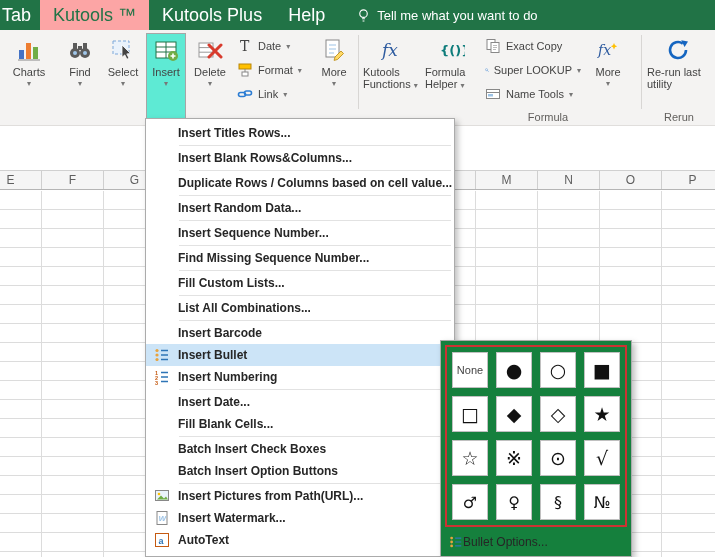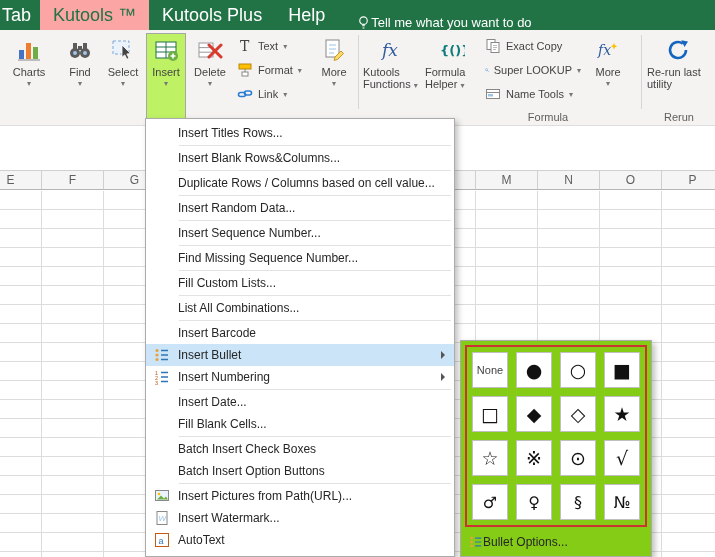--- a/index.html
+++ b/index.html
@@ -4,54 +4,54 @@
 <style>
   * { box-sizing: border-box; margin: 0; padding: 0; }
   body { font-family: "Liberation Sans","DejaVu Sans",sans-serif; background:#fff; }
   .screen { position:relative; width:715px; height:557px; background:#fff; overflow:hidden; font-size:12px; color:#333; }
 
   
   .tabbar { position:absolute; top:0; left:0; width:100%; height:30px; background:#217346; display:flex; align-items:stretch; }
   .tab { color:#fff; font-size:18px; line-height:30px; padding:0 13px; white-space:nowrap; cursor:default; }
   .tab.partial { padding:0 9px 0 2px; }
   .tab.active { background:#fca5a5; color:#217346; }
-  .tellme { display:flex; align-items:flex-end; gap:0; color:#fff; font-size:13px; margin-left:18px; white-space:nowrap; }
+  .tellme { display:flex; align-items:center; gap:6px; color:#fff; font-size:13px; margin-left:18px; white-space:nowrap; }
 
   
   .ribbon { position:absolute; top:30px; left:0; width:100%; height:96px; background:#f4f3f2; border-bottom:1px solid #e0dedc; }
   .bigbtn { position:absolute; top:3px; height:74px; display:flex; flex-direction:column; align-items:center; padding-top:3px; border:1px solid transparent; cursor:default; }
   .bigbtn .blabel { font-size:11px; line-height:12px; text-align:left; color:#444; margin-top:3px; }
   .chev { font-size:8px; color:#777; line-height:8px; margin-top:2px; display:block; text-align:center; }
   .inline-chev { display:inline; font-size:8px; color:#777; margin:0; }
-  .bigbtn.pressed { background:#bef264; border-color:#a6a6a6; height:86px; }
+  .bigbtn.pressed { background:#5eead4; border-color:#a6a6a6; height:86px; }
   .vsep { position:absolute; top:5px; bottom:16px; width:1px; background:#d8d6d4; }
   .smallstack { position:absolute; top:5px; display:flex; flex-direction:column; gap:2px; }
   .smallbtn { display:flex; align-items:center; gap:5px; height:22px; padding:0 3px; font-size:11px; color:#444; white-space:nowrap; cursor:default; }
   .grouplabel { position:absolute; bottom:2px; font-size:11px; color:#605e5c; text-align:center; }
 
   
   .colheads { position:absolute; top:170px; left:-20px; width:764px; height:20px; display:flex; border-top:1px solid #d0d0d0; border-bottom:1px solid #b5b5b5; background:#f5f5f5; z-index:1; }
   .colhead { width:62px; flex:0 0 62px; border-right:1px solid #cfcfcf; text-align:center; line-height:19px; font-size:12px; color:#5f5f5f; }
   .grid { position:absolute; top:191px; left:-20px; width:764px; height:366px; z-index:1;
     background-image:
       repeating-linear-gradient(90deg, transparent 0, transparent 61px, #dcdcdc 61px, #dcdcdc 62px),
       repeating-linear-gradient(180deg, transparent 0, transparent 18px, #dcdcdc 18px, #dcdcdc 19px);
   }
 
   
-  .menu { position:absolute; left:145px; top:118px; width:310px; height:439px; background:#fff; border:1px solid #ababab; box-shadow:3px 3px 6px rgba(0,0,0,.25); padding-top:3px; z-index:20; overflow:hidden; }
+  .menu { position:absolute; left:145px; top:118px; width:310px; height:439px; background:#fff; border:1px solid #ababab; box-shadow:3px 3px 6px rgba(0,0,0,.25); padding-top:3px; z-index:20; overflow:hidden;font-weight:bold; }
   .mi { display:flex; align-items:center; height:22px; position:relative; cursor:default; }
   .mi.hl { background:#cce4f7; }
   .gutter { width:32px; flex:0 0 32px; display:flex; justify-content:center; align-items:center; }
   .milabel { font-size:12px; color:#262626; white-space:nowrap; }
   .mi-arrow { position:absolute; right:9px; width:0; height:0; border-left:4px solid #555; border-top:4px solid transparent; border-bottom:4px solid transparent; }
   .msep { height:1px; background:#e2e2e2; margin:1px 3px 1px 33px; }
 
   
-  .submenu { position:absolute; left:460px; top:340px; width:192px; height:217px; background:#84cc16; border:1px solid #ababab; box-shadow:3px 3px 6px rgba(0,0,0,.25); z-index:21; }
+  .submenu { position:absolute; left:440px; top:340px; width:192px; height:217px; background:#15803d; border:1px solid #ababab; box-shadow:3px 3px 6px rgba(0,0,0,.25); z-index:21; }
   .bullet-grid-wrap { margin:4px; border:2px solid #cc3333; padding:5px; }
   .bullet-grid { display:grid; grid-template-columns:repeat(4,36px); grid-auto-rows:36px; gap:8px; justify-content:center; }
   .bcell { border:1px solid #c0c0c0; background:#fff; display:flex; align-items:center; justify-content:center; font-size:19px; color:#111; cursor:default; font-family:"DejaVu Sans",sans-serif; }
   .bcell.btext { font-size:11px; color:#444; font-family:"Liberation Sans","DejaVu Sans",sans-serif; }
   .bullet-grid .bcell:nth-child(n+13) { font-size:16px; }
   .bullet-footer { display:flex; align-items:center; height:21px; padding-left:8px; font-size:12px; color:#262626; cursor:default; }
 </style>
 </head>
 <body>
 
@@ -126,21 +126,21 @@
         </svg>
       <div class="blabel">Delete</div>
       <span class="chev">▾</span>
     </div>
 
     <div class="smallstack" style="left:234px;width:78px">
       <div class="smallbtn">
         <svg width="16" height="16" viewBox="0 0 16 16">
             <text x="3" y="13" font-size="14" font-family="'DejaVu Serif',serif" fill="#444">T</text>
           </svg>
-        <span>Text</span>
+        <span>Date</span>
         <span class="inline-chev">▾</span>
       </div>
       <div class="smallbtn">
         <svg width="16" height="16" viewBox="0 0 16 16">
             <rect x="2" y="2" width="12" height="5" fill="#ffc000" stroke="#b8860b"></rect>
             <rect x="5" y="10" width="6" height="4" fill="#fff" stroke="#888"></rect>
             <path d="M8 7 v3" stroke="#888"></path>
           </svg>
         <span>Format</span>
         <span class="inline-chev">▾</span>

